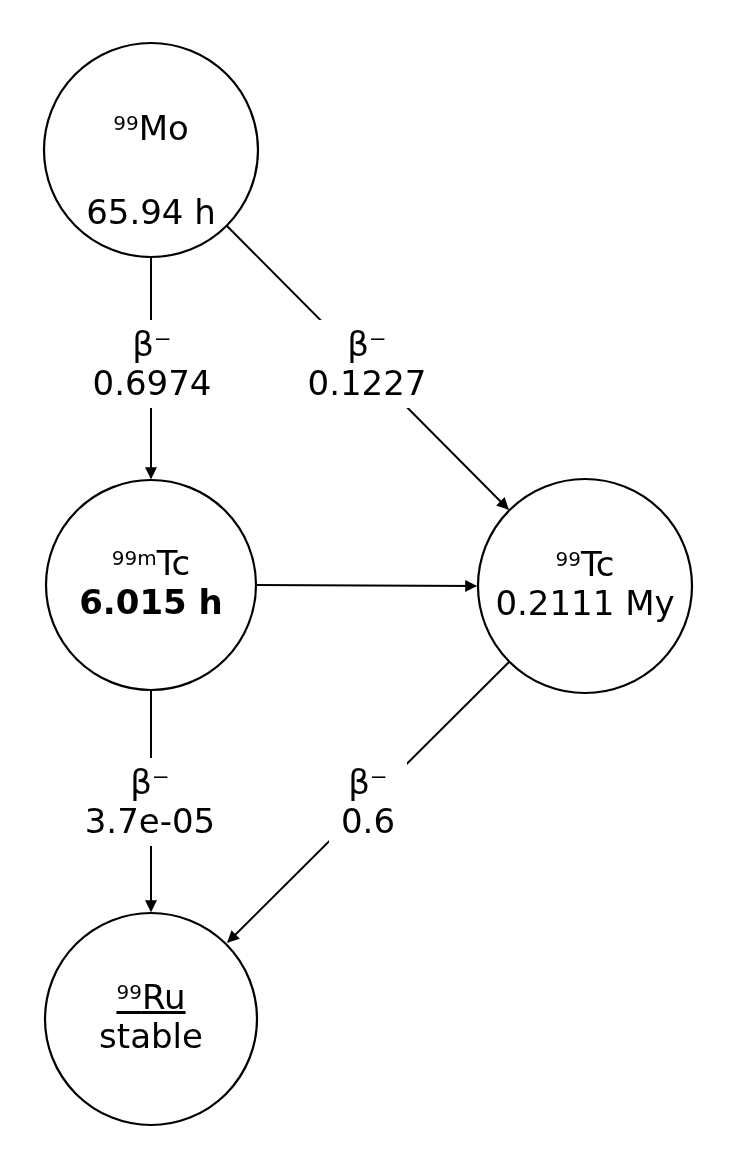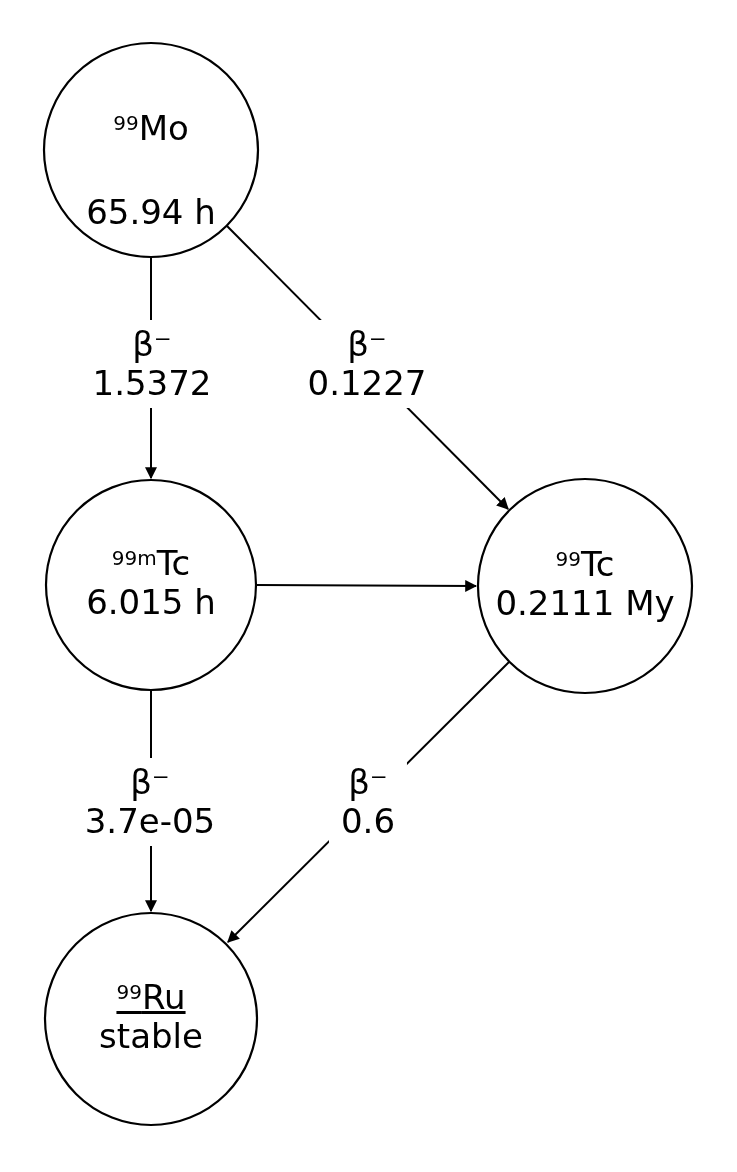--- a/index.html
+++ b/index.html
@@ -81,36 +81,36 @@
     <g id="nodes">
         <circle cx="151" cy="150" r="107" class="node-circle"></circle>
         <circle cx="151" cy="585" r="105" class="node-circle"></circle>
         <circle cx="585" cy="586" r="107" class="node-circle"></circle>
         <circle cx="151" cy="1019" r="106" class="node-circle"></circle>
       </g>
   </svg>
   <div id="labels">
       <div class="edge-label" style="left: 152px; top: 364px;">
         <div>β⁻</div>
-        <div>1.5372</div>
+        <div>0.6974</div>
       </div>
       <div class="edge-label" style="left: 367px; top: 364px;">
         <div>β⁻</div>
         <div>0.1227</div>
       </div>
       <div class="edge-label" style="left: 150px; top: 802px;">
         <div>β⁻</div>
         <div>3.7e-05</div>
       </div>
       <div class="edge-label" style="left: 368px; top: 802px;">
         <div>β⁻</div>
         <div>0.6</div>
       </div>
       <div class="txt" style="left: 151px; top: 128px;"><span class="sup">99</span><span>Mo</span></div>
       <div class="txt" style="left: 151px; top: 167px; margin-top: 45px;">65.94 h</div>
       <div class="txt" style="left: 151px; top: 563px;"><span class="sup">99m</span><span>Tc</span></div>
-      <div class="txt" style="left: 151px; top: 602px;">6.015 h</div>
+      <div class="txt" style="left: 151px; top: 602px; font-weight: bold;">6.015 h</div>
       <div class="txt" style="left: 585px; top: 564px;"><span class="sup">99</span><span>Tc</span></div>
       <div class="txt" style="left: 585px; top: 603px;">0.2111 My</div>
       <div class="txt" style="left: 151px; top: 997px; text-decoration: underline;"><span class="sup">99</span><span>Ru</span></div>
       <div class="txt" style="left: 151px; top: 1036px;">stable</div>
     </div>
 </div>
 
 </body></html>

